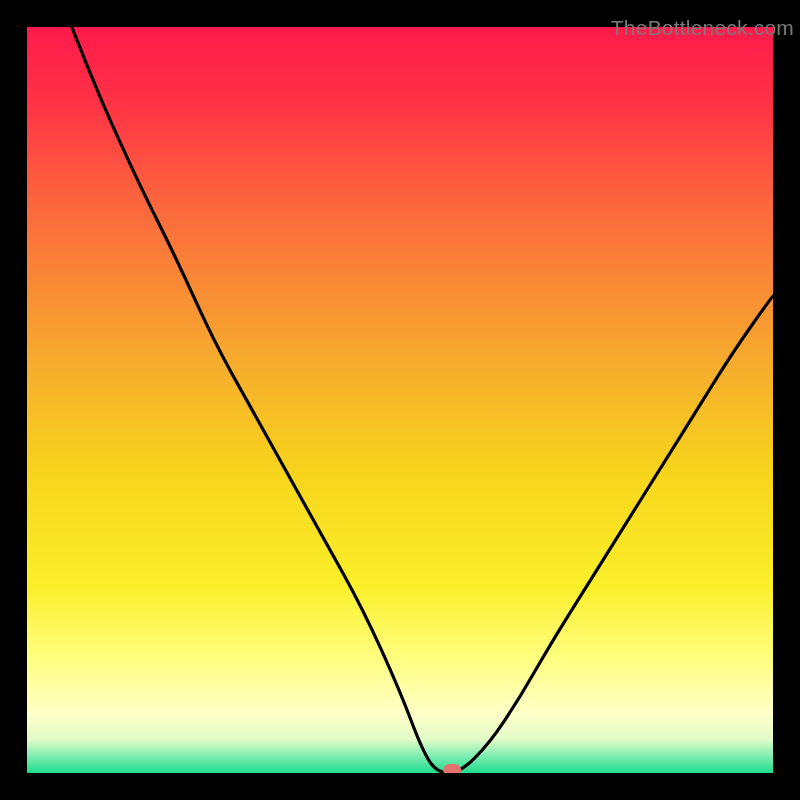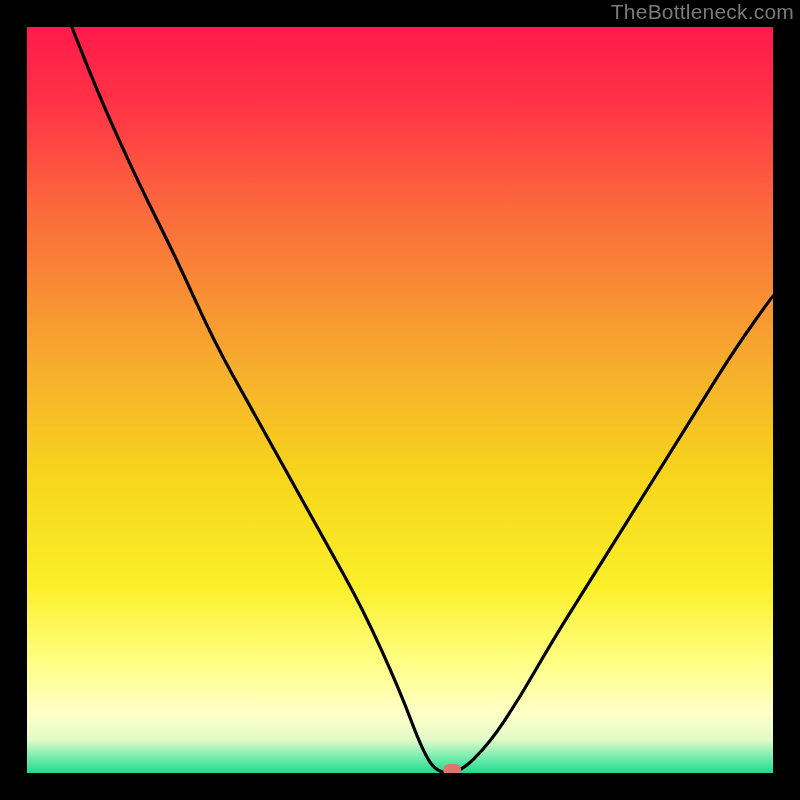--- a/index.html
+++ b/index.html
@@ -21,21 +21,21 @@
   .plot-area {
     position: absolute;
     left: 27px;
     top: 27px;
     width: 746px;
     height: 746px;
     
   }
   .watermark {
     position: absolute;
-    top: 0;
+    top: 16px;
     right: 6px;
     color: #7a7a7a;
     font-size: 21px;
     letter-spacing: 0.2px;
     font-weight: 400;
     text-align: center;
   }
   svg {
     display: block;
   }

